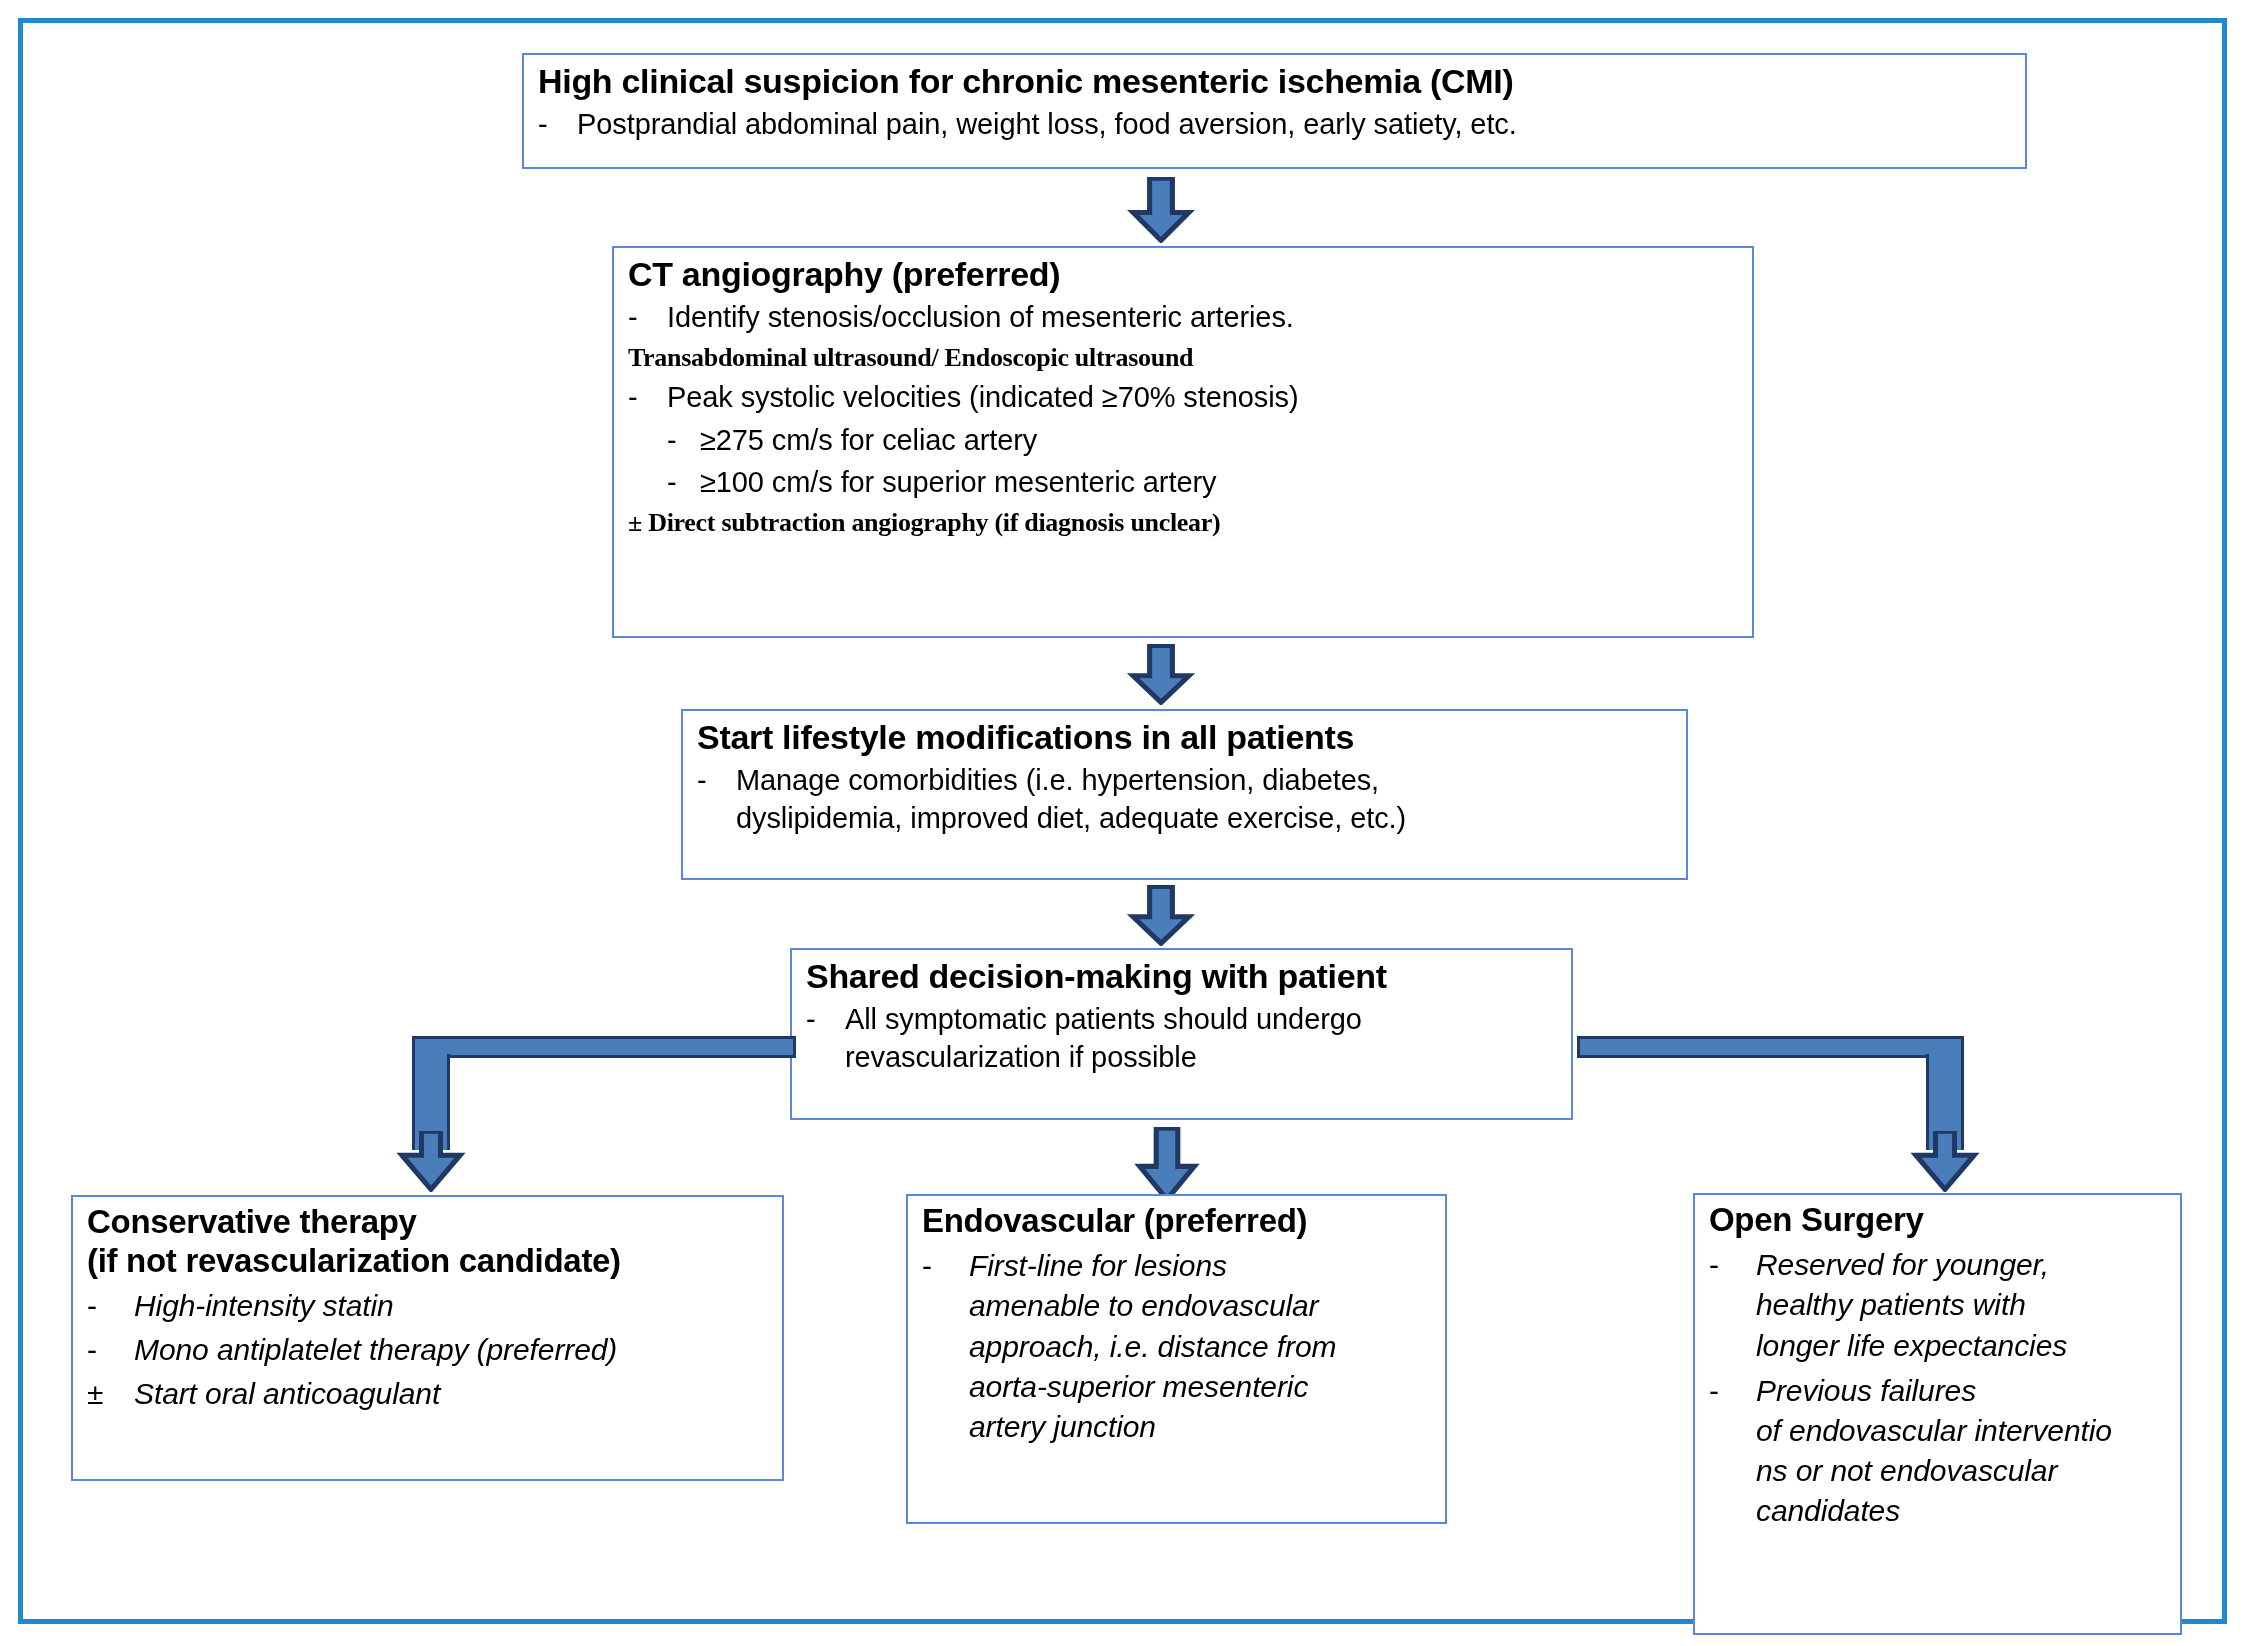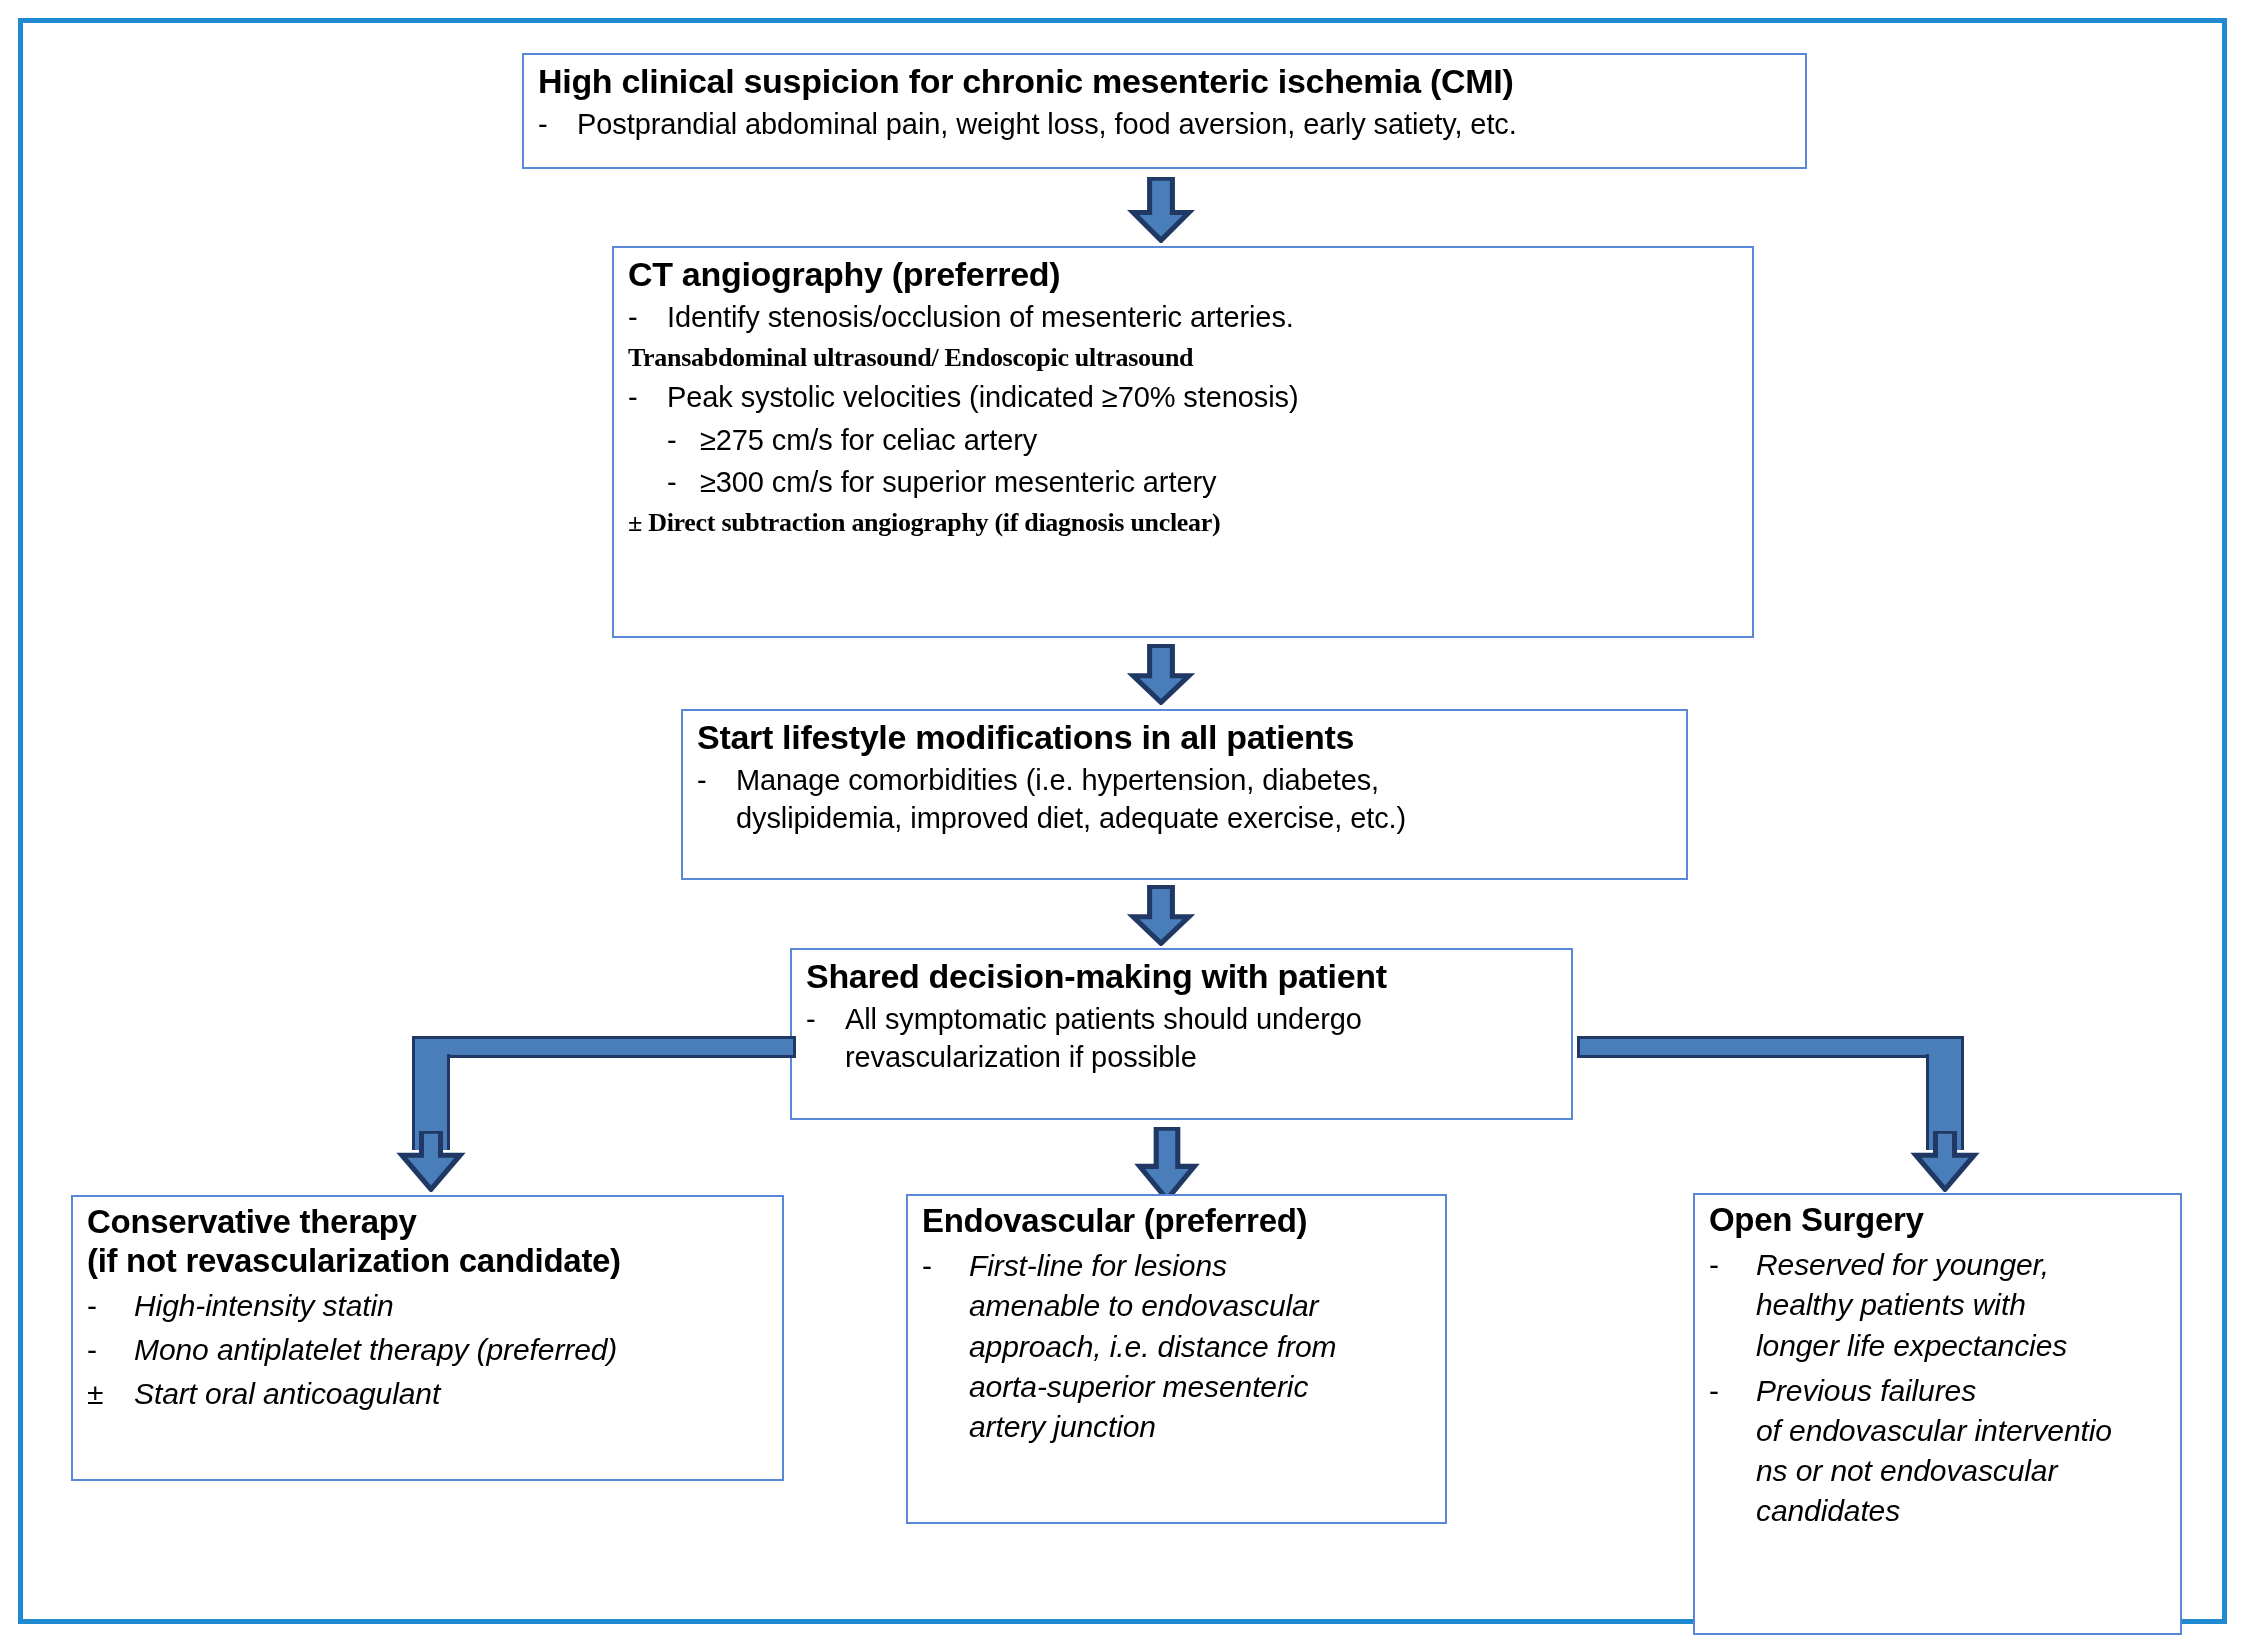--- a/index.html
+++ b/index.html
@@ -76,21 +76,21 @@
     margin-left: 39px;
   }
   .node .bullets li.sub .mk { width: 29px; }
   .node .bullets li.sub .tx { padding-left: 33px; }
 
   
   .node.wide-gutter .bullets li .mk { width: 44px; }
   .node.wide-gutter .bullets li .tx { padding-left: 47px; font-style: italic; }
 
   
-  #node-suspicion    { left: 522px;  top: 53px;   width: 1285px; height: 116px; }
+  #node-suspicion    { left: 522px;  top: 53px;   width: 1505px; height: 116px; }
   #node-imaging      { left: 612px;  top: 246px;  width: 1142px; height: 392px; }
   #node-lifestyle    { left: 681px; top: 709px; width: 1007px; height: 171px; }
   #node-shared       { left: 790px; top: 948px; width: 783px; height: 172px; }
   #node-conservative { left: 71px;  top: 1195px; width: 713px; height: 286px; }
   #node-endovascular { left: 906px; top: 1194px; width: 541px;  height: 330px; }
   #node-open         { left: 1693px; top: 1193px; width: 489px;  height: 442px; }
 
   #node-suspicion .title,
   #node-imaging   .title,
   #node-lifestyle .title,
@@ -162,21 +162,21 @@
       <li>
         <span class="mk">-</span>
         <span class="tx">Peak systolic velocities (indicated ≥70% stenosis)</span>
       </li>
       <li class="sub">
         <span class="mk">-</span>
         <span class="tx">≥275 cm/s for celiac artery</span>
       </li>
       <li class="sub">
         <span class="mk">-</span>
-        <span class="tx">≥300 cm/s for superior mesenteric artery</span>
+        <span class="tx">≥100 cm/s for superior mesenteric artery</span>
       </li>
     </ul>
     <div class="sec-title">± Direct subtraction angiography (if diagnosis unclear)</div>
   </div>
 
   <svg class="arrow" style="left:1123px; top:644px;" width="76" height="61" viewBox="0 0 120 96">
     <polygon points="42,2 78,2 78,50 104,50 60,92 16,50 42,50" fill="#4A7EBB" stroke="#1F3864" stroke-width="8" stroke-linejoin="miter"></polygon>
   </svg>
 
   <div class="node" id="node-lifestyle">

